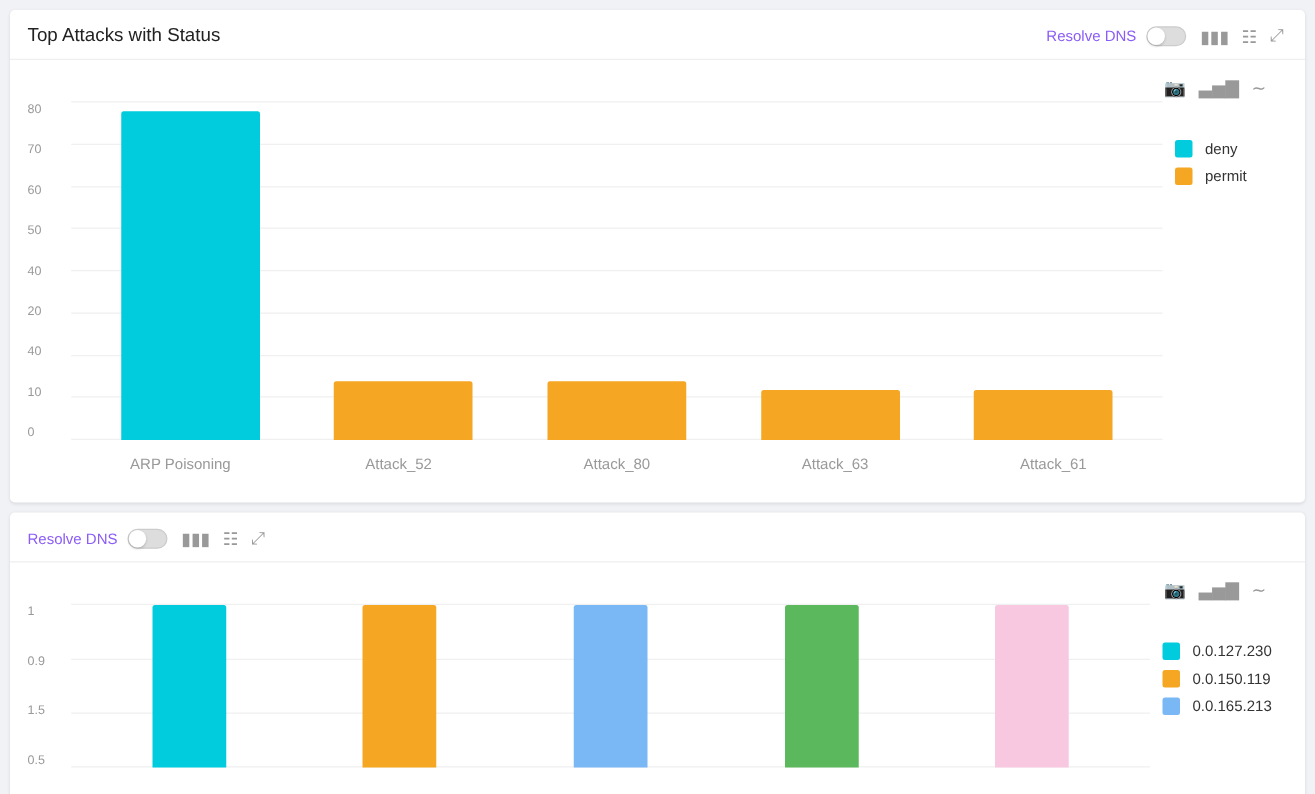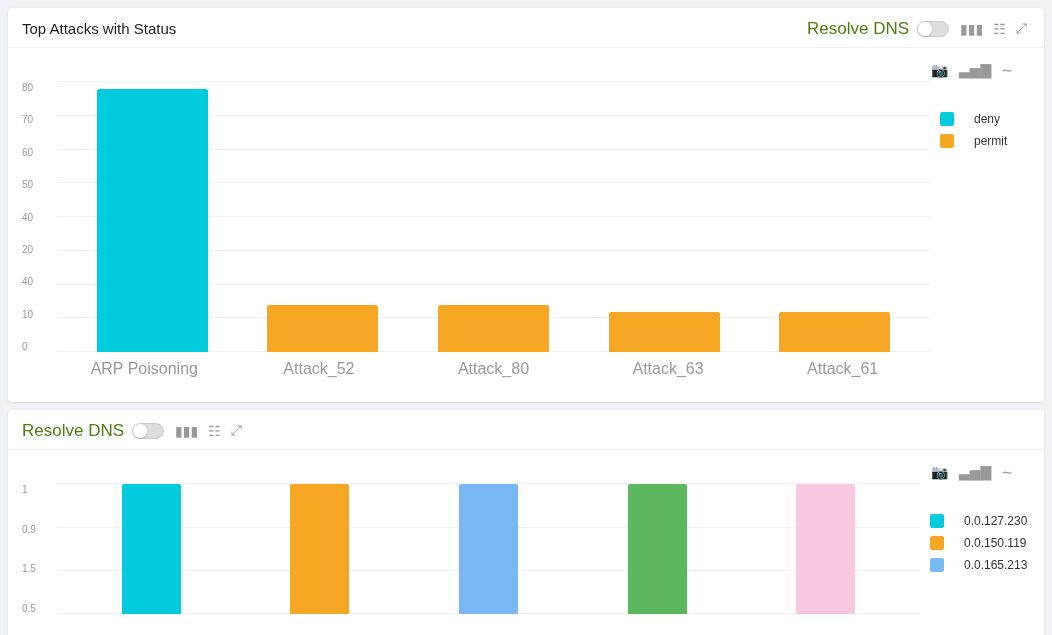--- a/index.html
+++ b/index.html
@@ -27,22 +27,22 @@
       font-size: 15px;
       font-weight: 400;
       color: #222;
     }
     .header-right {
       display: flex;
       align-items: center;
       gap: 8px;
     }
     .resolve-dns-label {
-      font-size: 17px;
-      color: #4d7c0f;
+      font-size: 12px;
+      color: #8b5cf6;
     }
     .toggle-switch {
       width: 32px;
       height: 16px;
       background: #ddd;
       border-radius: 8px;
       border: 1px solid #ccc;
       display: inline-block;
       cursor: pointer;
       position: relative;
@@ -83,21 +83,21 @@
       height: 320px;
     }
     .legend {
       width: 100px;
       padding: 30px 10px 0 10px;
       flex-shrink: 0;
     }
     .legend-item {
       display: flex;
       align-items: center;
-      gap: 20px;
+      gap: 10px;
       margin-bottom: 8px;
       font-size: 12px;
     }
     .legend-color {
       width: 14px;
       height: 14px;
       border-radius: 2px;
       flex-shrink: 0;
     }
     .chart-inner {
@@ -169,21 +169,21 @@
       position: absolute;
       left: 35px;
       right: 0;
       bottom: 0;
       height: 28px;
       display: flex;
     }
     .x-label {
       flex: 1;
       text-align: right;
-      font-size: 16px;
+      font-size: 12px;
       color: #999;
       display: flex;
       align-items: flex-end;
       justify-content: center;
       padding-bottom: 4px;
     }
     .sub-toolbar {
       display: flex;
       justify-content: flex-end;
       padding: 4px 14px 2px 14px;

